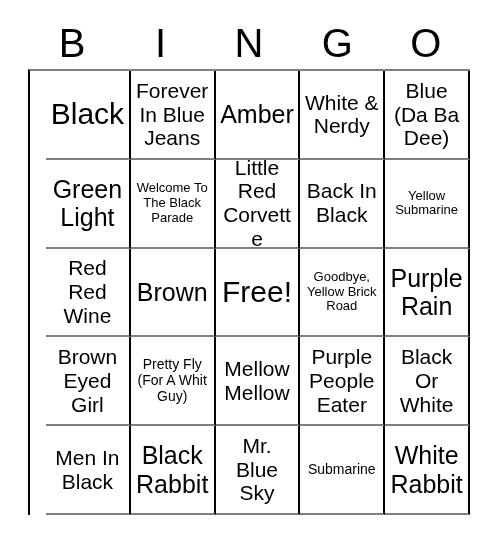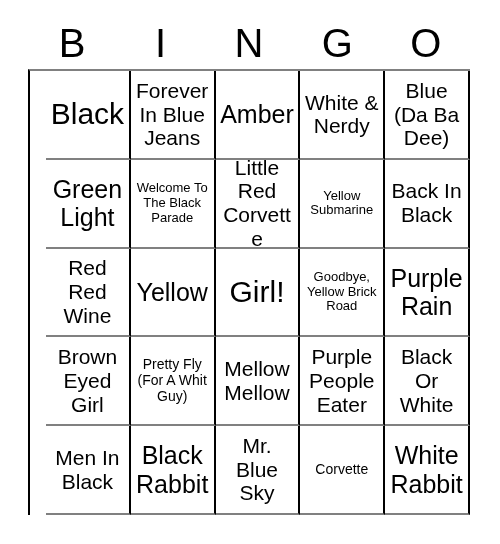--- a/index.html
+++ b/index.html
@@ -129,36 +129,36 @@
       <div class="cell">
           <span class="txt fs-lg">Green Light</span>
         </div>
       <div class="cell">
           <span class="txt fs-xs">Welcome To The Black Parade</span>
         </div>
       <div class="cell">
           <span class="txt fs-md">Little Red Corvette</span>
         </div>
       <div class="cell">
+          <span class="txt fs-md">Back In Black</span>
+        </div>
+      <div class="cell">
           <span class="txt fs-xs">Yellow Submarine</span>
         </div>
-      <div class="cell">
-          <span class="txt fs-md">Back In Black</span>
-        </div>
     </div>
 
     <div class="grid-row">
       <div class="cell">
           <span class="txt fs-md">Red Red Wine</span>
         </div>
       <div class="cell">
-          <span class="txt fs-lg">Yellow</span>
-        </div>
-      <div class="cell">
-          <span class="txt fs-xl">Girl!</span>
+          <span class="txt fs-lg">Brown</span>
+        </div>
+      <div class="cell">
+          <span class="txt fs-xl">Free!</span>
         </div>
       <div class="cell">
           <span class="txt fs-xs">Goodbye, Yellow Brick Road</span>
         </div>
       <div class="cell">
           <span class="txt fs-lg">Purple Rain</span>
         </div>
     </div>
 
     <div class="grid-row">
@@ -183,21 +183,21 @@
       <div class="cell">
           <span class="txt fs-md">Men In Black</span>
         </div>
       <div class="cell">
           <span class="txt fs-lg">Black Rabbit</span>
         </div>
       <div class="cell">
           <span class="txt fs-md">Mr. Blue Sky</span>
         </div>
       <div class="cell">
-          <span class="txt fs-sm">Corvette</span>
+          <span class="txt fs-sm">Submarine</span>
         </div>
       <div class="cell">
           <span class="txt fs-lg">White Rabbit</span>
         </div>
     </div>
 
   </div>
 </div>
 
 </body></html>

